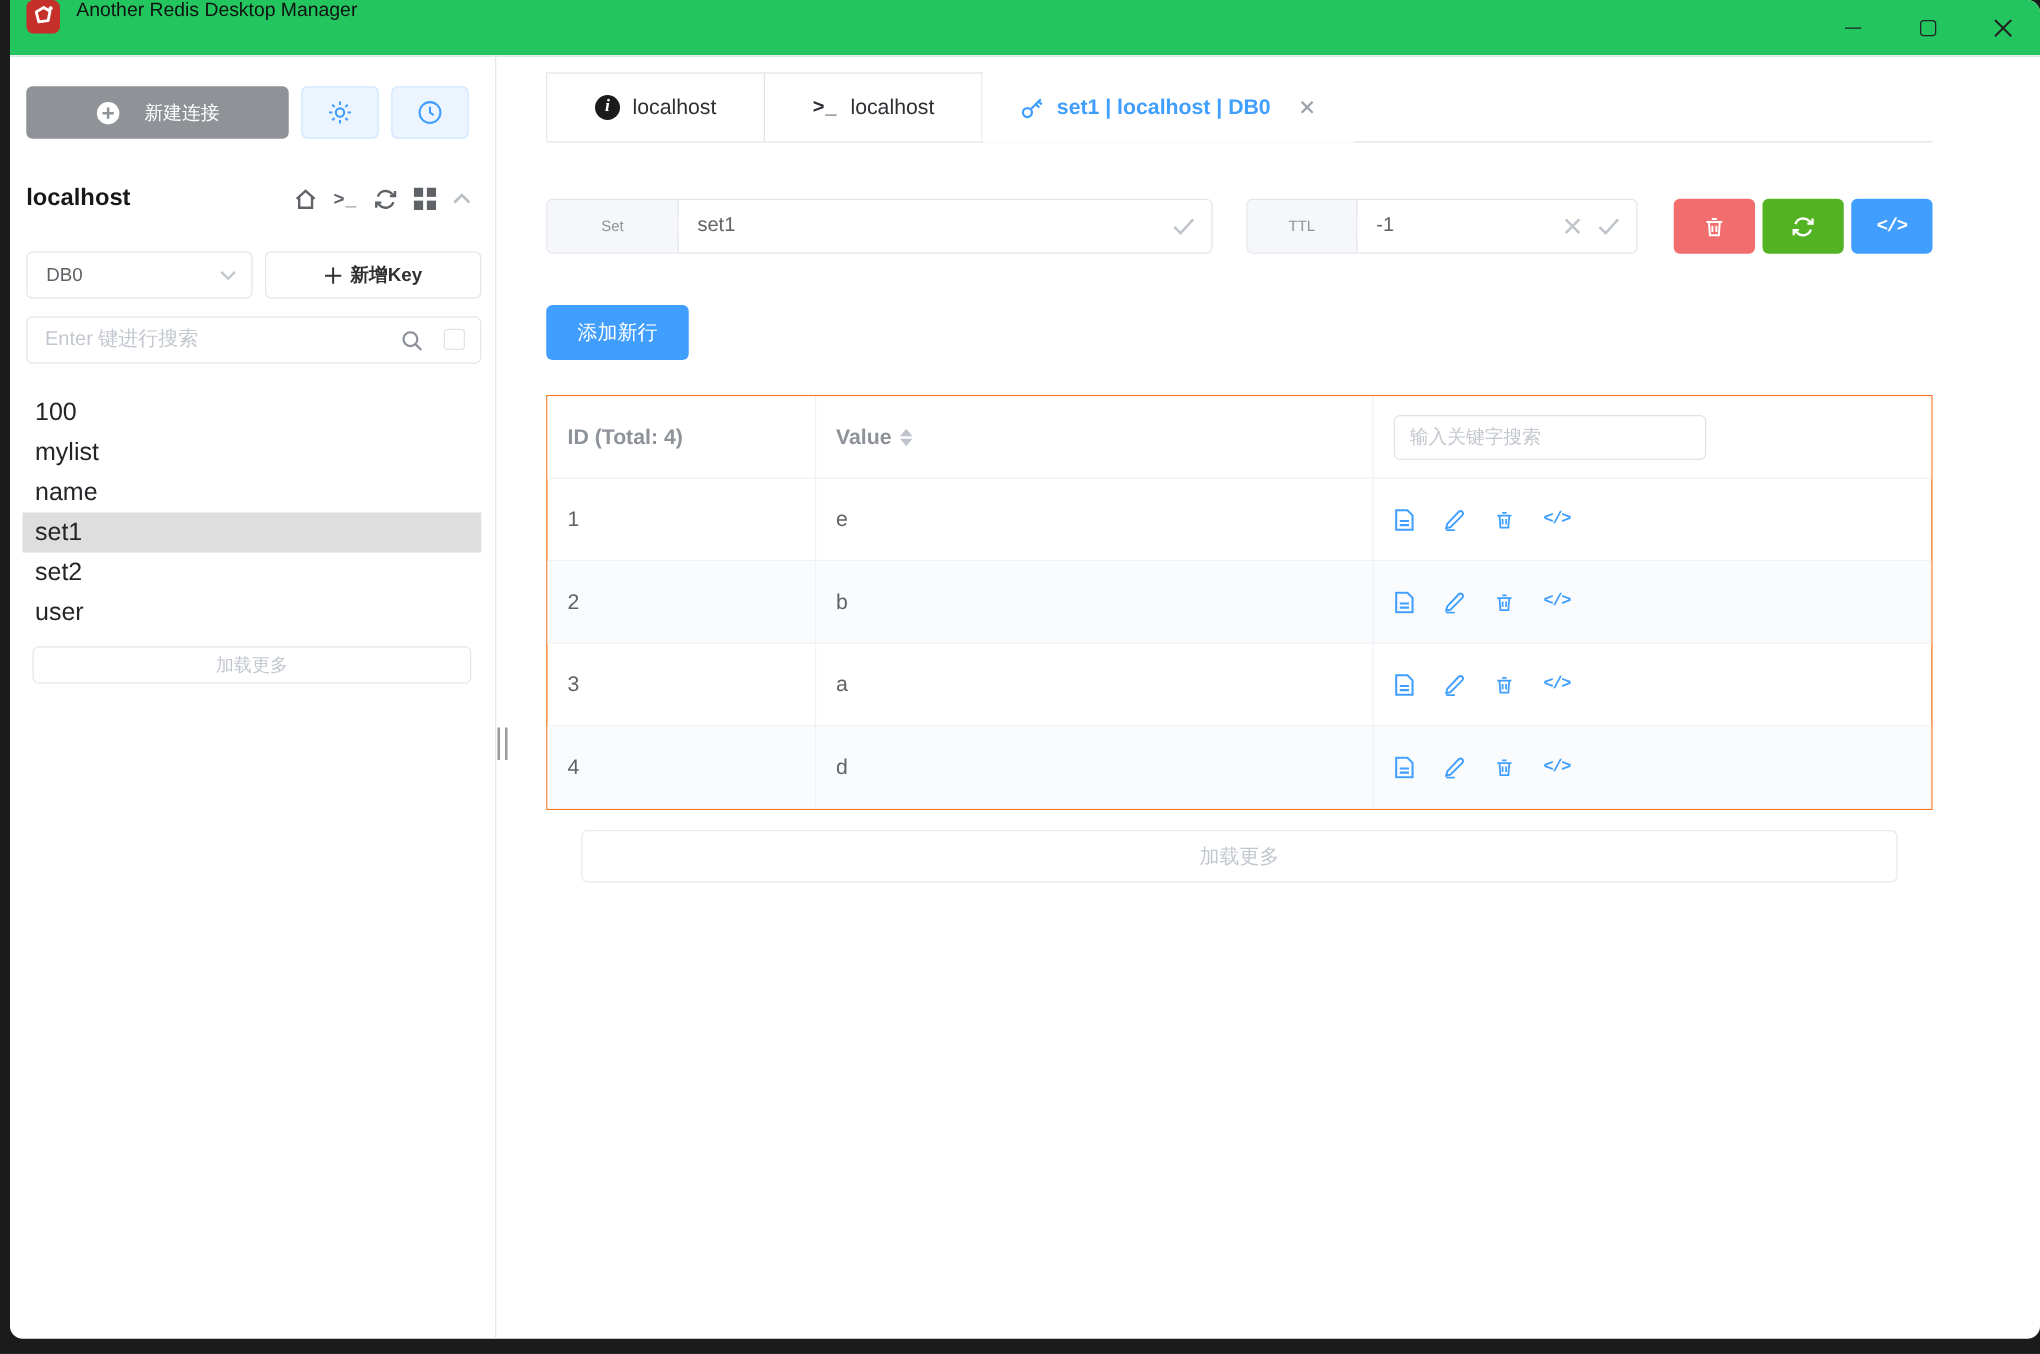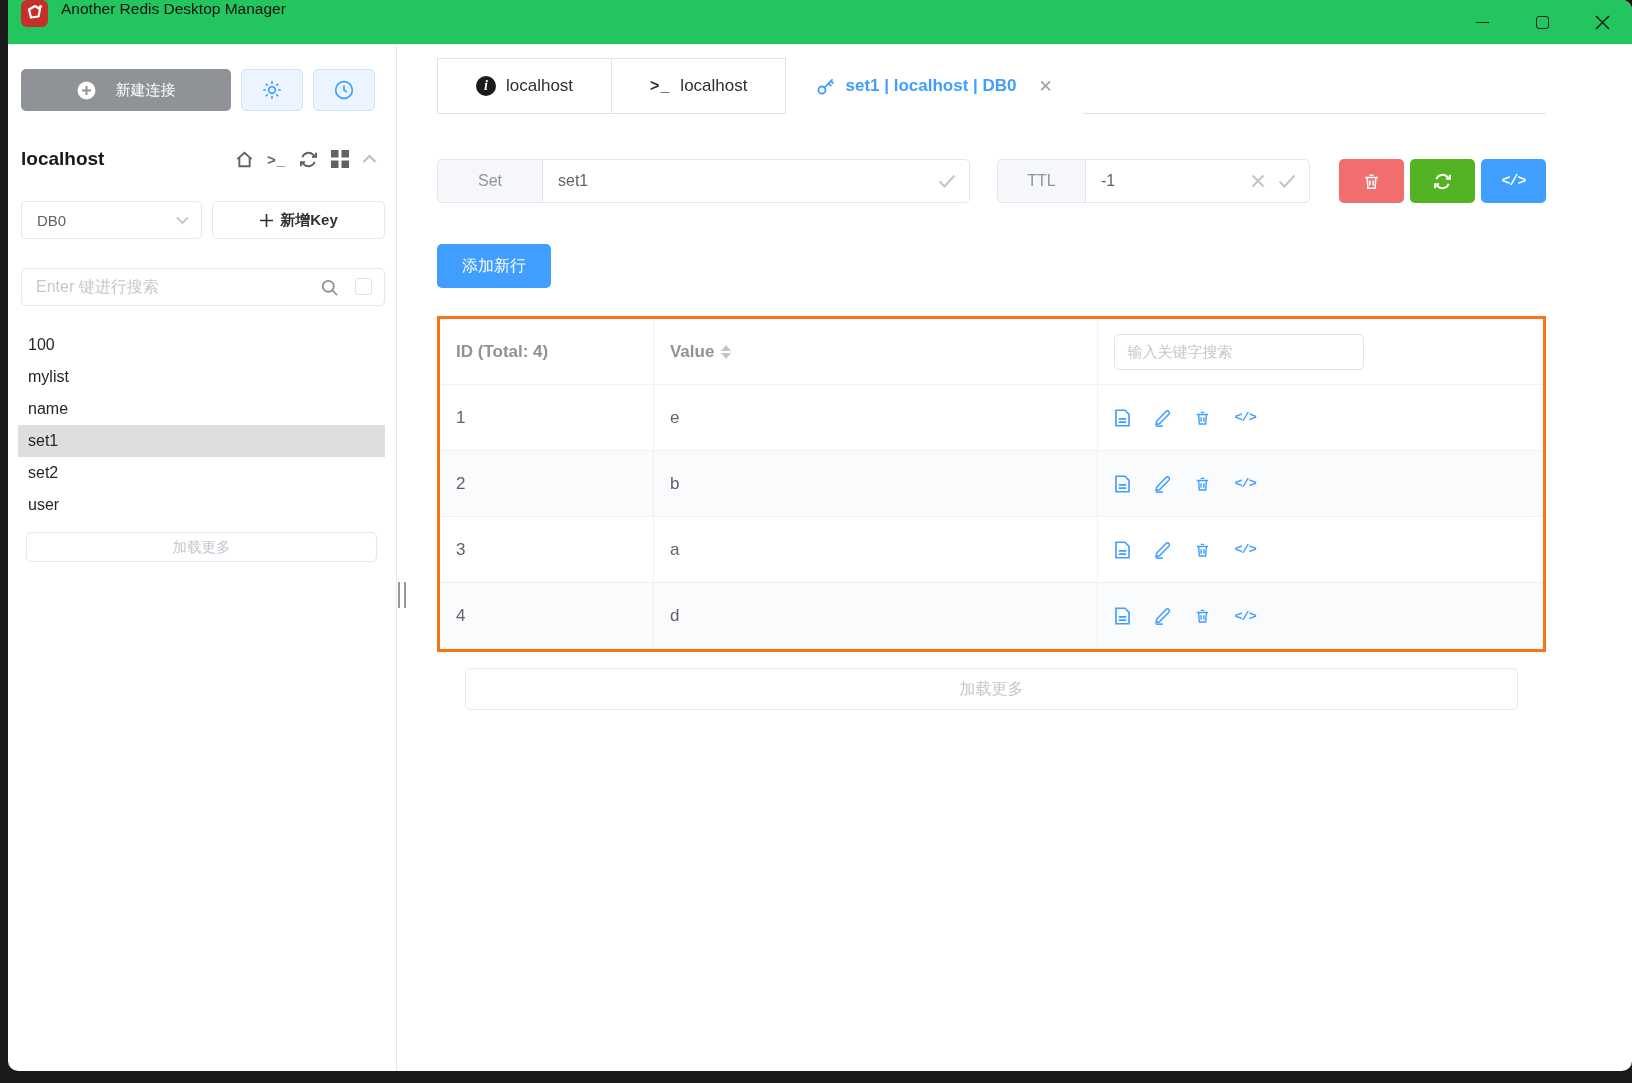--- a/index.html
+++ b/index.html
@@ -28,35 +28,35 @@
   
   .conn-row { display:flex; gap:10px; margin-bottom:37px; padding-right:10px; }
   .connect-btn { flex:1; height:42px; background:#8f9296; border-radius:5px; color:#fff;
     font-size:15px; display:flex; align-items:center; justify-content:center; gap:20px; border:none; cursor:pointer; }
   .icon-btn { width:62px; height:42px; background:#ecf5ff; border:1px solid #cfe6ff;
     border-radius:5px; display:flex; align-items:center; justify-content:center; color:#409eff; cursor:pointer; }
   .conn-header { display:flex; align-items:center; margin-bottom:31px; padding-right:8px; }
   .conn-name { font-size:19px; font-weight:bold; color:#17181a; }
   .conn-icons { margin-left:auto; display:flex; align-items:center; gap:13px; color:#5f6368; }
   .term-glyph { font-weight:bold; font-size:15px; letter-spacing:1px; color:#5f6368; }
-  .db-row { display:flex; gap:10px; margin-bottom:29px; }
+  .db-row { display:flex; gap:10px; margin-bottom:14px; }
   .db-select { width:181px; height:38px; border:1px solid #e3e6ec; border-radius:5px;
     display:flex; align-items:center; padding:0 12px 0 15px; color:#606266; font-size:15px; cursor:pointer; }
   .db-select .chev { margin-left:auto; color:#c0c4cc; }
   .addkey-btn { flex:1; height:38px; border:1px solid #e3e6ec; border-radius:5px; background:#fff;
     display:flex; align-items:center; justify-content:center; gap:6px; font-size:15px; color:#303133; cursor:pointer;font-weight:bold; }
   .search-wrap { position:relative; margin-bottom:23px; }
   .key-search { width:100%; height:38px; border:1px solid #e3e6ec; border-radius:5px;
     padding:0 72px 0 14px; font-size:16px; color:#303133; font-family:inherit; }
   .key-search::placeholder { color:#c3c7cf; }
   .search-icon { position:absolute; right:46px; top:10px; color:#8a8f98; }
   .search-check { position:absolute; right:13px; top:10px; width:17px; height:17px;
     border:1px solid #dfe3ea; border-radius:3px; background:#fff; cursor:pointer; }
   .key-list { margin:0 0 0 -3px; }
-  .key-item { height:32px; line-height:32px; font-size:16px; color:#242528; padding:0 10px; cursor:pointer; }
+  .key-item { height:32px; line-height:32px; font-size:20px; color:#242528; padding:0 10px; cursor:pointer; }
   .key-item.selected { background:#dedede; }
   .side-loadmore { margin:11px 8px 0 5px; height:30px; border:1px solid #e3e6ec; border-radius:5px;
     background:#fff; color:#c3c7cf; font-size:14.5px; display:flex; align-items:center; justify-content:center; cursor:pointer; }
   .resizer { position:absolute; right:-10px; top:537px; width:8px; height:26px;
     border-left:2px solid #9a9a9a; border-right:2px solid #9a9a9a; cursor:col-resize; }
 
   
   .tabbar { display:flex; align-items:stretch; height:56px; border-bottom:1px solid #dfe2e7; }
   .tabgroup { display:flex; border:1px solid #dfe2e7; border-bottom:none; }
   .tab { display:flex; align-items:center; gap:10px; padding:0 38px; font-size:17px; color:#2d2f33; cursor:pointer; background:#fff; }
@@ -65,36 +65,36 @@
     font-weight:bold; color:#409eff; background:#fff; margin-bottom:-1px; cursor:pointer; }
   .info-badge { width:20px; height:20px; border-radius:50%; background:#1b1b1b; color:#fff;
     font-family:"Liberation Serif", serif; font-style:italic; font-weight:bold; font-size:14px;
     display:flex; align-items:center; justify-content:center; }
   .tab-close { color:#9aa0a8; font-size:17px; margin-left:12px; font-weight:normal; cursor:pointer; }
 
   
   .editor-row { display:flex; align-items:center; margin-top:45px; }
   .igroup { display:flex; align-items:center; height:44px; border:1px solid #e3e6ec; border-radius:5px; overflow:hidden; background:#fff; }
   .iaddon { align-self:stretch; display:flex; align-items:center; justify-content:center;
-    background:#f5f7fa; border-right:1px solid #e3e6ec; color:#909399; font-size:16px; }
+    background:#f5f7fa; border-right:1px solid #e3e6ec; color:#909399; font-size:12px; }
   .ifield { flex:1; border:none; outline:none; font-size:16px; color:#606266; padding:0 15px; font-family:inherit; min-width:0; }
   .igroup-set { width:533px; } .igroup-set .iaddon { width:105px; }
   .igroup-ttl { width:313px; margin-left:27px; } .igroup-ttl .iaddon { width:88px; }
   .ico-clear, .ico-check { color:#c0c4cc; margin-right:13px; flex:0 0 auto; cursor:pointer; }
   .editor-btns { margin-left:auto; display:flex; gap:6px; }
   .ebtn { width:65px; height:44px; border:none; border-radius:5px; display:flex;
     align-items:center; justify-content:center; color:#fff; cursor:pointer; }
   .ebtn-del { background:#f26d6d; } .ebtn-refresh { background:#53b322; } .ebtn-code { background:#409eff; }
   .code-glyph { font-family:"Liberation Mono", monospace; font-weight:bold; font-size:15px; letter-spacing:-1px; }
 
   .addrow-btn { margin-top:41px; width:114px; height:44px; background:#409eff; border:none; border-radius:5px;
     color:#fff; font-size:16px; display:flex; align-items:center; justify-content:center; cursor:pointer; }
 
   
-  .dtable { margin-top:28px; border:3px solid #f97316; }
+  .dtable { margin-top:28px; border:1px solid #f97316; }
   .trow { display:flex; align-items:center; height:66px; border-bottom:1px solid #eff1f5; }
   .trow:last-child { border-bottom:none; }
   .trow:nth-child(odd):not(.thead) { background:#fafbfc; }
   .thead { background:#fff; }
   .tc { align-self:stretch; display:flex; align-items:center; padding-left:16px; }
   .tc1 { width:19.4%; border-right:1px solid #eff1f5; }
   .tc2 { width:40.3%; border-right:1px solid #eff1f5; }
   .tc3 { flex:1; }
   .th-label { font-size:17px; font-weight:bold; color:#8e9399; }
   .td-text { font-size:17px; color:#606266; }

